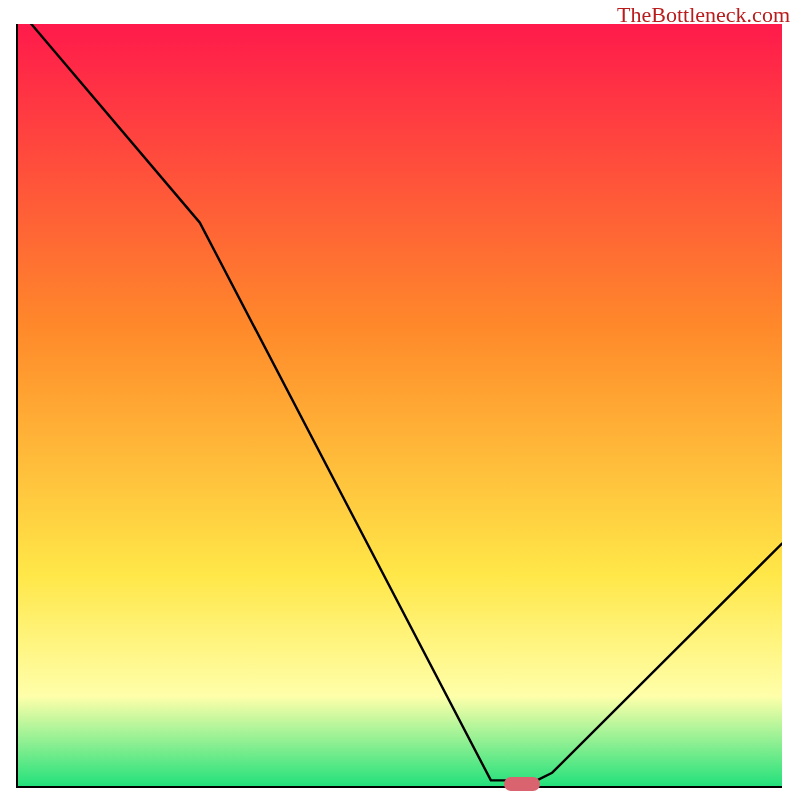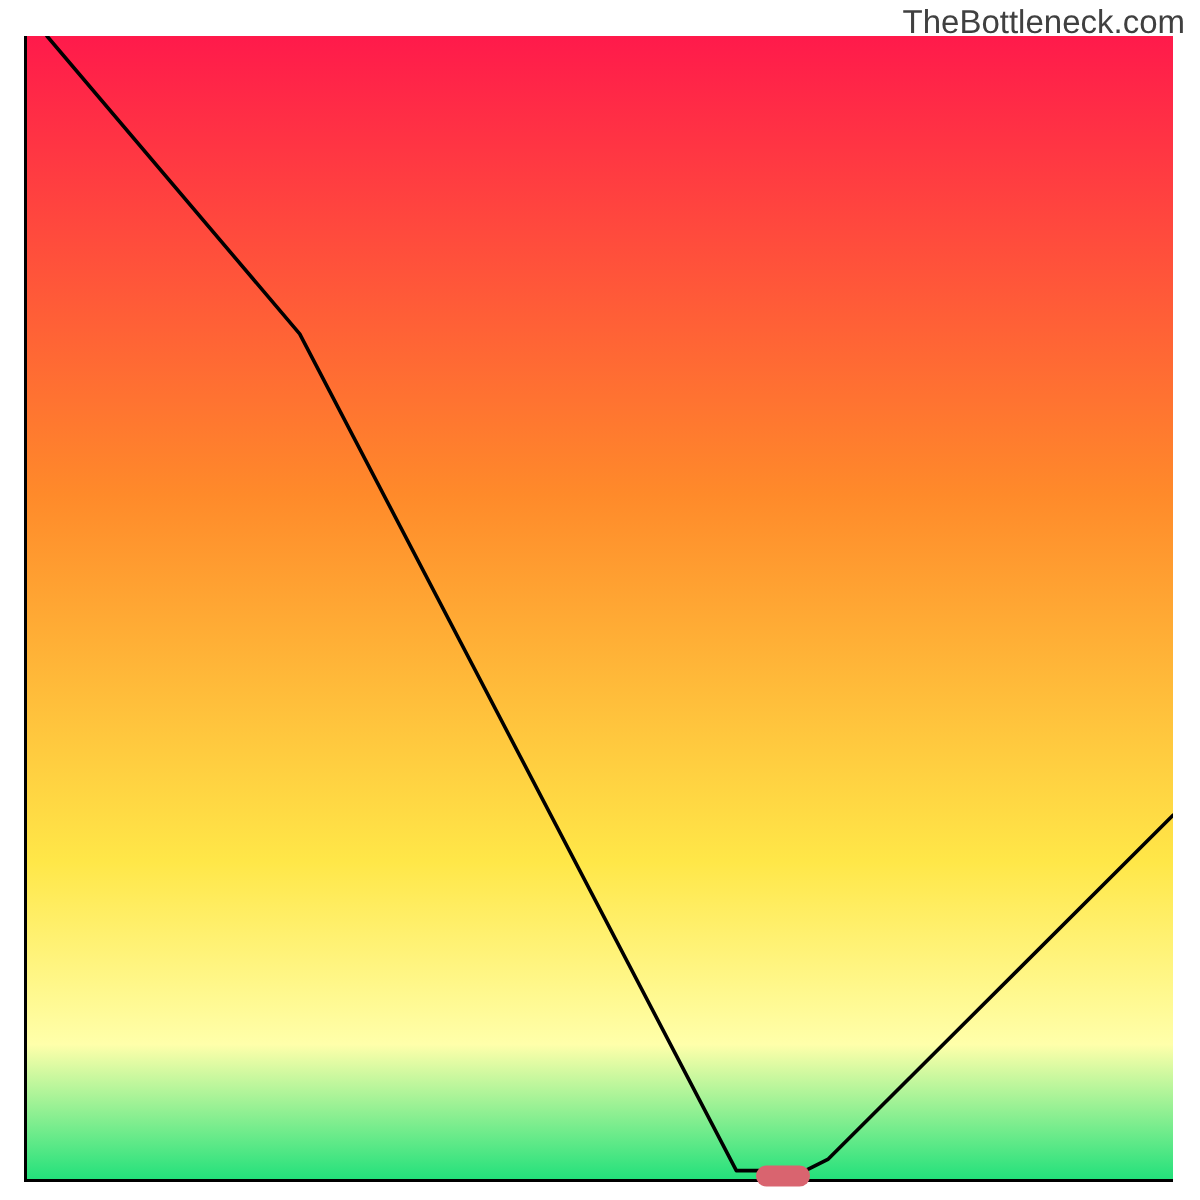--- a/index.html
+++ b/index.html
@@ -12,24 +12,24 @@
   }
   .wrap {
     position: relative;
     width: 800px;
     height: 800px;
   }
   .watermark {
     position: absolute;
     top: 2px;
     right: 10px;
-    font-family: Liberation Sans, sans-serif;
+    font-family: Liberation Serif, serif;
     font-size: 22px;
     font-weight: 500;
-    color: #404040;
+    color: #b91c1c;
   }
   .frame {
     position: absolute;
     left: 16px;
     top: 24px;
     width: 766px;
     height: 764px;
     border: 2px solid #000;
     border-top: none;
     border-right: none;

